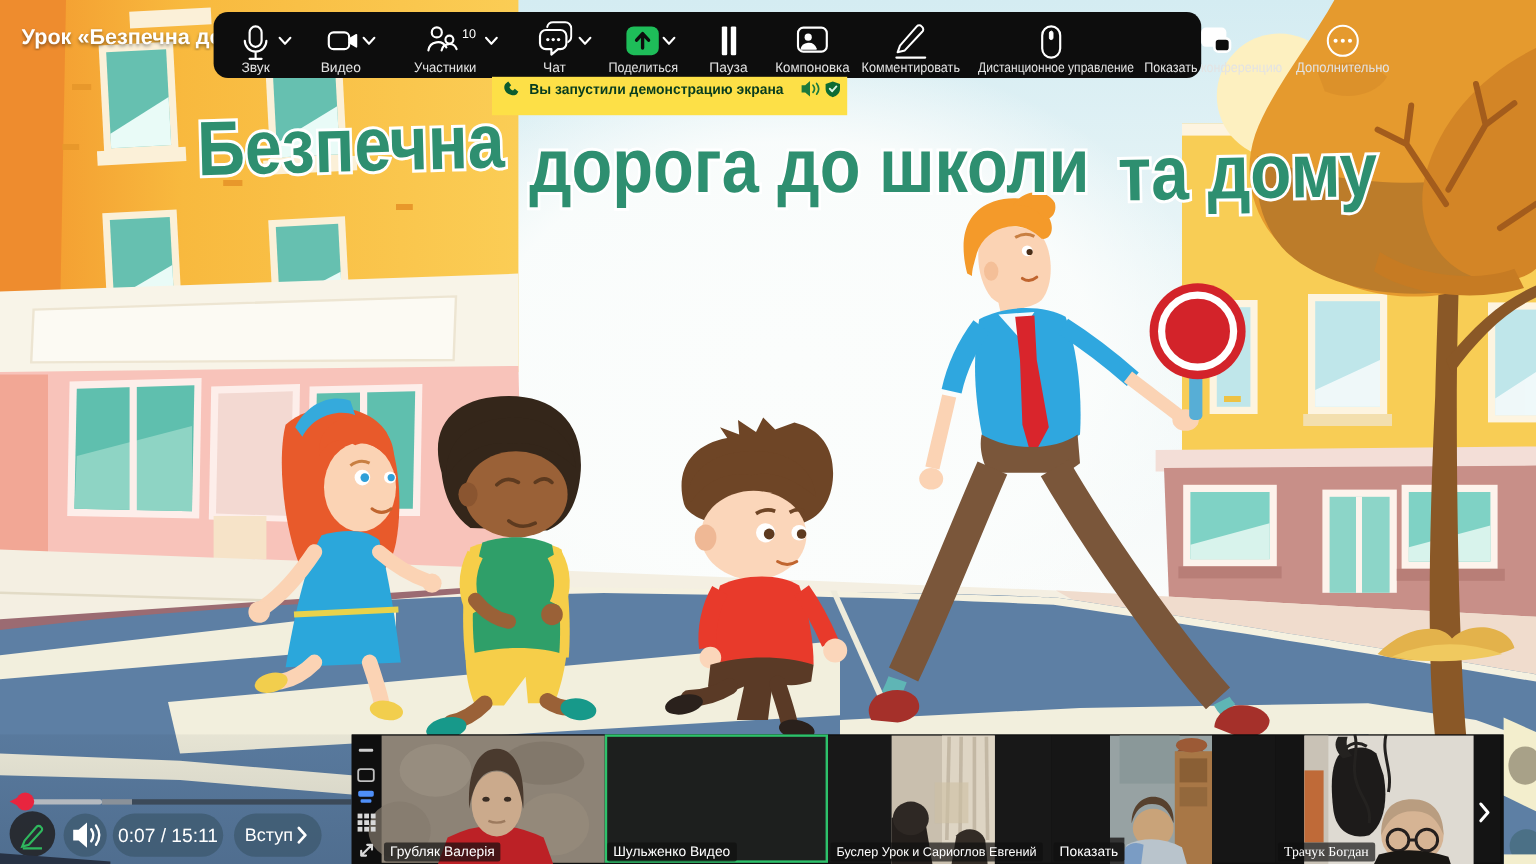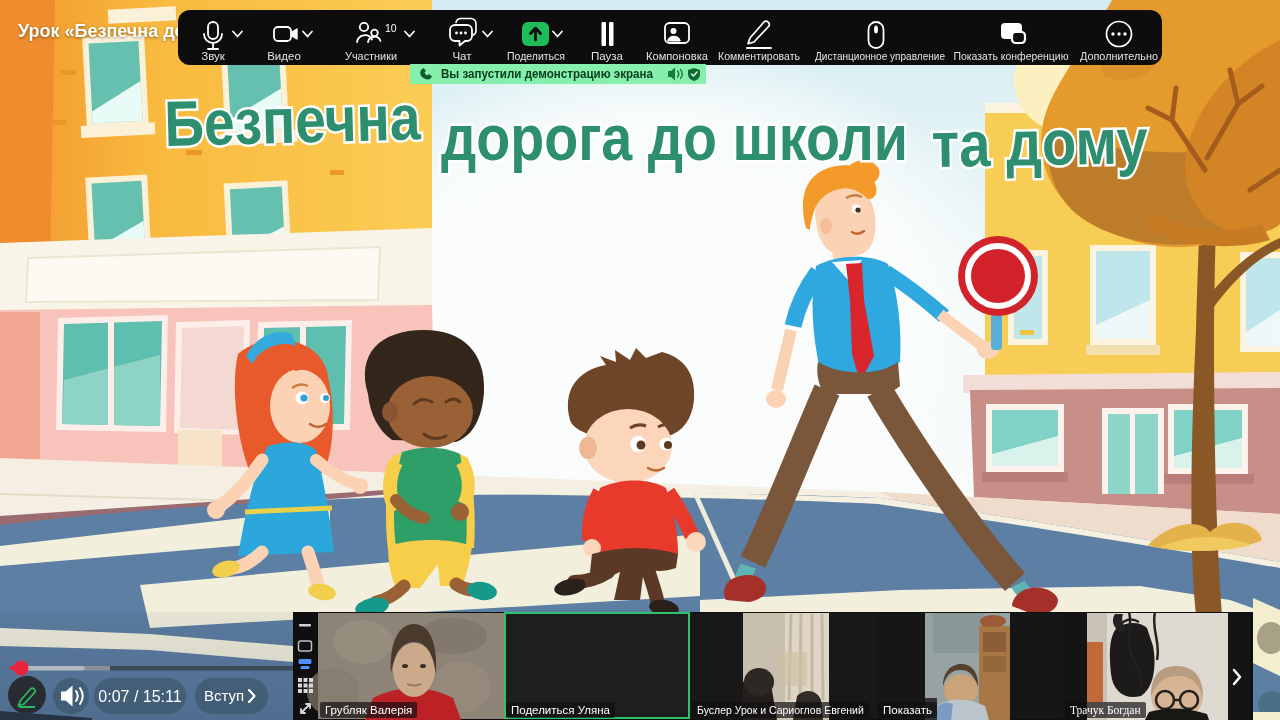--- a/index.html
+++ b/index.html
@@ -1,23 +1,23 @@
 <!DOCTYPE html>
 <html><head>
 <meta charset="utf-8">
 <style>
   html,body{margin:0;padding:0;}
   #stage{position:relative;width:1280px;height:720px;overflow:hidden;background:#eef6f8;font-family:"Liberation Sans",sans-serif;}
   #scene{position:absolute;left:0;top:0;}
   
   #vtitle{position:absolute;left:18px;top:21px;width:160px;overflow:hidden;white-space:nowrap;color:#fff;font-weight:bold;font-size:18px;text-shadow:0 1px 3px rgba(0,0,0,.45);z-index:3;}
   
-  #toolbar{position:absolute;left:178px;top:10px;width:984px;height:55px;background:#0d0d0d;border-radius:12px;z-index:4;}
+  #toolbar{position:absolute;left:178px;top:10px;width:823px;height:55px;background:#0d0d0d;border-radius:12px;z-index:4;}
   
-  #gbanner{position:absolute;left:410px;top:64px;width:296px;height:20px;background:#86efac;z-index:5;}
+  #gbanner{position:absolute;left:410px;top:64px;width:296px;height:32px;background:#fde047;z-index:5;}
   #rbanner{position:absolute;left:706px;top:64px;width:224px;height:20px;background:#e02a2a;z-index:5;border-radius:0 0 3px 0;}
   
   #strip{position:absolute;left:293px;top:612px;width:960px;height:108px;background:#0e0e0e;z-index:6;}
   .nlab{position:absolute;left:0;bottom:2px;background:rgba(15,15,15,.68);color:#fff;font-size:11.5px;padding:2px 5px;white-space:nowrap;border-radius:2px;text-align:center;}
   
   #pctrl{position:absolute;left:0;top:640px;width:341px;height:80px;z-index:2;}
 </style>
 </head>
 <body>
 <div id="stage">
@@ -531,18 +531,18 @@
             <rect x="10.5" y="77" width="4" height="4"></rect>
             <rect x="16" y="77" width="4" height="4"></rect>
         </g>
         <g stroke="#d8d8d8" stroke-width="1.8" fill="none" stroke-linecap="round" stroke-linejoin="round">
           <path d="M8,101 L17,92 M13,92 L17,92 L17,96 M12,101 L8,101 L8,97"></path>
         </g>
       </g>
     </svg>
     <div style="position:absolute;left:211px;top:0;width:186px;height:107px;border:2px solid #2dc26b;box-sizing:border-box;"></div>
     <div class="nlab" style="left:27px;">Грубляк Валерія</div>
-    <div class="nlab" style="left:213px;">Поделиться Уляна</div>
+    <div class="nlab" style="left:213px;">Шульженко Видео</div>
     <div class="nlab" style="left:399px;font-size:10.5px;">Буслер Урок и Сариоглов Евгений</div>
     <div class="nlab" style="left:585px;">Показать</div>
     <div class="nlab" style="left:772px;font-family:Liberation Serif, serif;">Трачук Богдан</div>
   </div>
 </div>
 
 </body></html>

